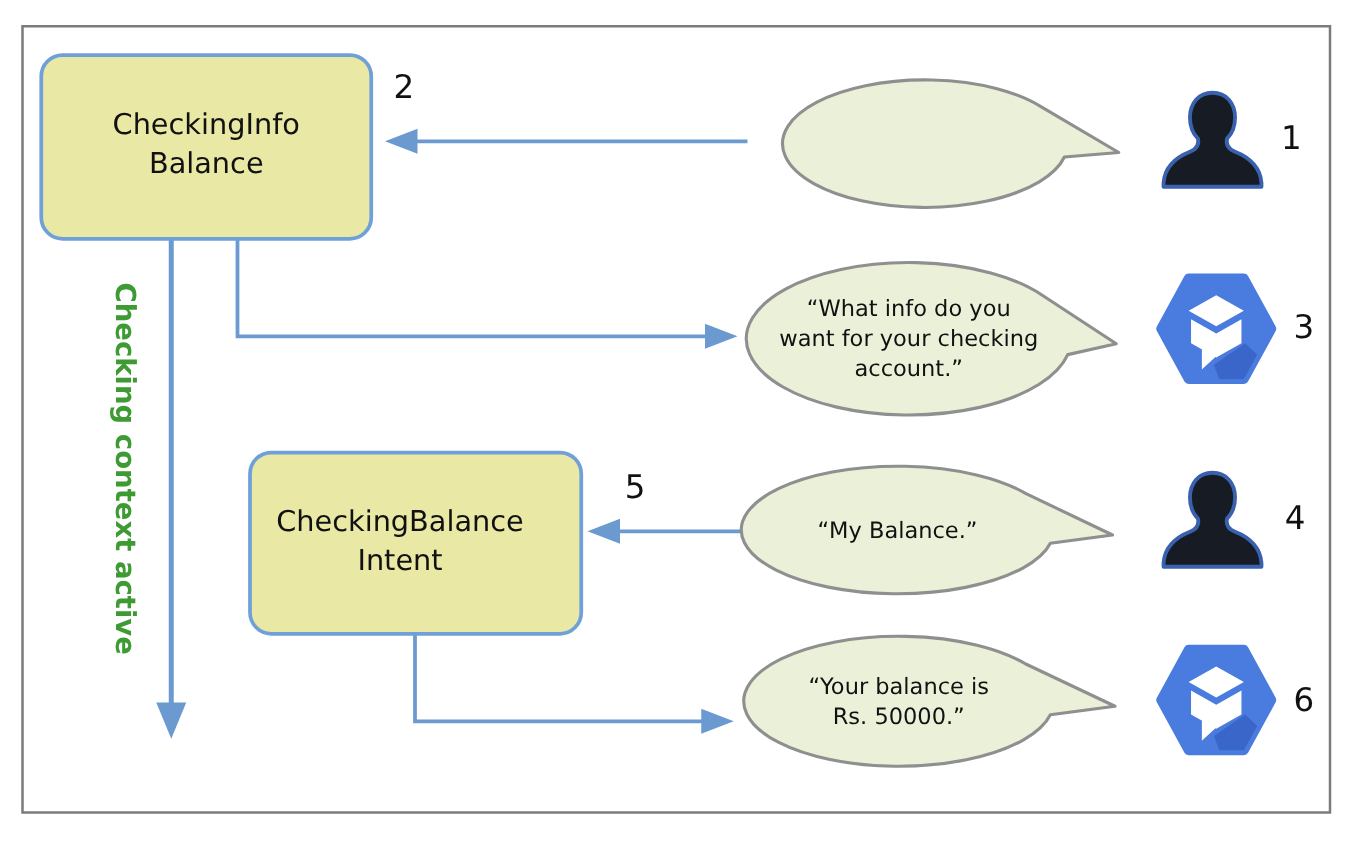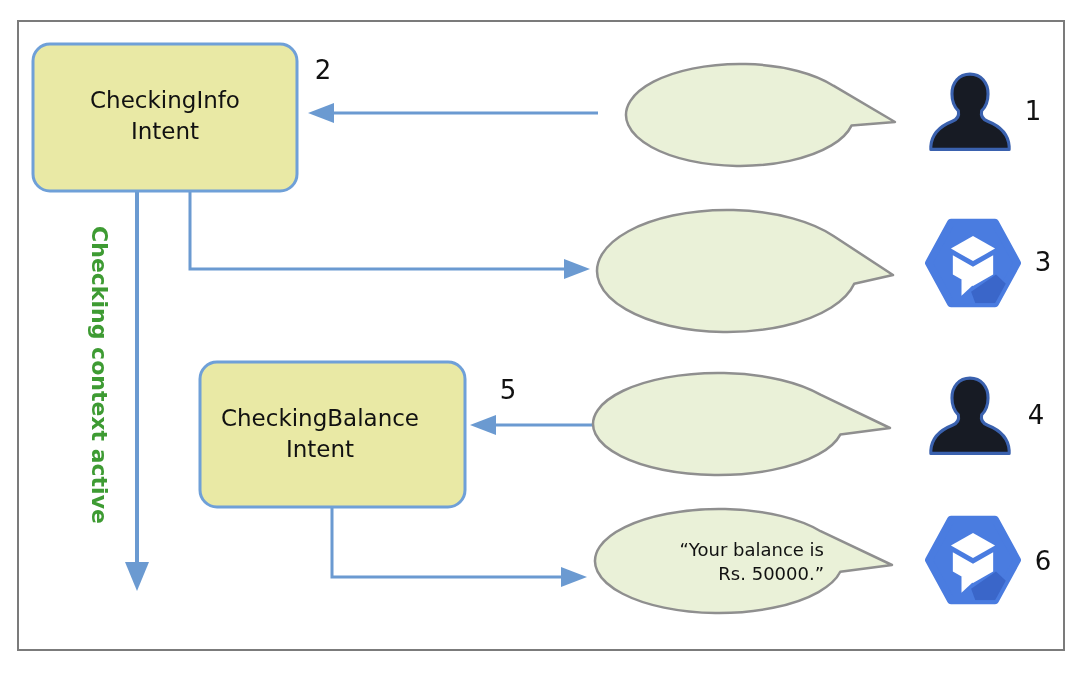--- a/index.html
+++ b/index.html
@@ -109,29 +109,33 @@
       </clipPath>
       <path d="M27,8 L73,8 L96,50 L73,92 L27,92 L4,50 Z" fill="#4a7ce0" stroke="#4a7ce0" stroke-width="8" stroke-linejoin="round"></path>
       <polygon points="48,80 74,62 112,98 60,112" fill="#3a66c9" clip-path="url(#hexclip2)"></polygon>
       <polygon points="50,22 73,35 50,48 27,35" fill="#ffffff"></polygon>
       <path d="M29,42 L50,54 L71,42 L71,62 L50,74 L29,62 Z" fill="#ffffff"></path>
       <polygon points="38,67 38,84 52,71" fill="#ffffff"></polygon>
     </g>
   </svg>
 
   <div class="txt intent-label" style="left:45px;top:85px;width:240px;">CheckingInfo
-Intent</div>
+Balance</div>
 
   <div class="txt intent-label" style="left:200px;top:403px;width:240px;">CheckingBalance
 Intent</div>
 
 
+  <div class="txt bubble-text" style="left:612px;top:236px;width:230px;">“What info do you
+want for your checking
+account.”</div>
 
+  <div class="txt bubble-text" style="left:613px;top:413px;width:210px;">“My Balance.”</div>
 
-  <div class="txt bubble-text" style="left:614px;top:538px;width:210px;text-align:right;">“Your balance is
+  <div class="txt bubble-text" style="left:614px;top:538px;width:210px;">“Your balance is
 Rs. 50000.”</div>
 
   <div class="txt step-num" style="left:1016px;top:96px;">1</div>
 
   <div class="txt step-num" style="left:306px;top:55px;">2</div>
 
   <div class="txt step-num" style="left:1026px;top:247px;">3</div>
 
   <div class="txt step-num" style="left:1019px;top:400px;">4</div>
 

